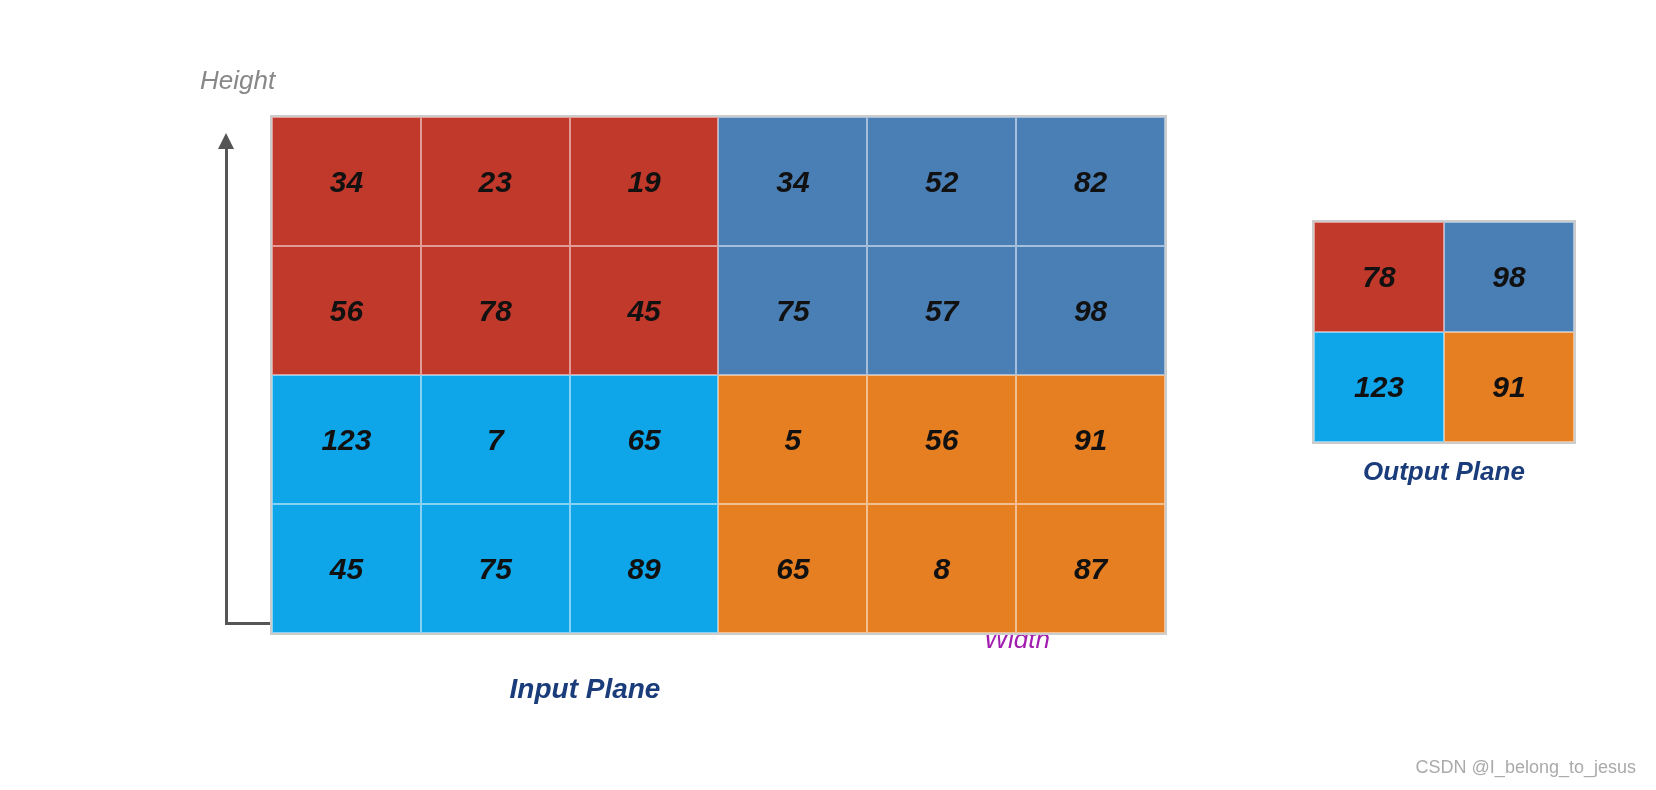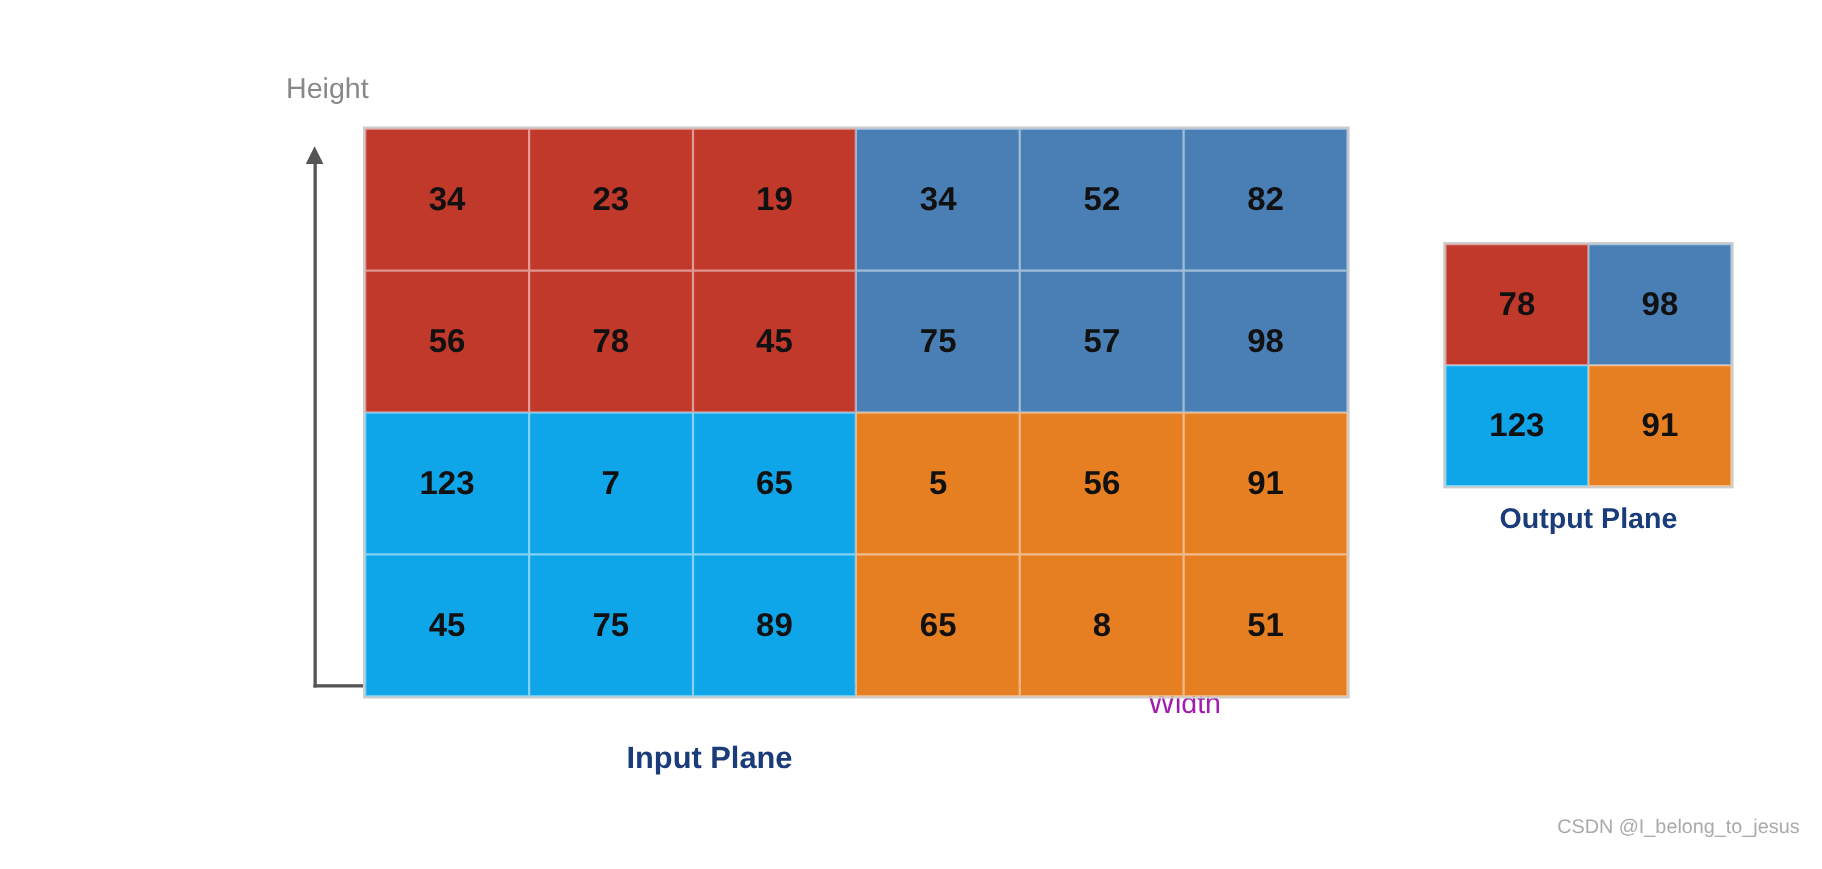--- a/index.html
+++ b/index.html
@@ -13,21 +13,22 @@
     }
 
     .main-container {
       position: absolute;
       top: 0; left: 0;
       width: 1656px;
       height: 790px;
       display: flex;
       align-items: center;
       justify-content: flex-start;
-      padding-left: 120px;
+      padding-left: 60px;
+      font-style: italic;
     }
 
     
     .left-section {
       position: relative;
       width: 1050px;
       height: 720px;
       display: flex;
       flex-direction: column;
       align-items: center;
@@ -159,21 +160,21 @@
 
     .output-plane-label {
       margin-top: 12px;
       color: #1a3c7a;
       font-size: 26px;
       font-weight: bold;
     }
 
     .watermark {
       position: absolute;
-      bottom: 28px;
+      bottom: 12px;
       right: 20px;
       color: #aaa;
       font-size: 18px;
     }
   </style>
 </head>
 <body>
 
 <div class="main-container">
 
@@ -206,21 +207,21 @@
           <div class="cell cell-green">7</div>
           <div class="cell cell-green">65</div>
           <div class="cell cell-orange">5</div>
           <div class="cell cell-orange">56</div>
           <div class="cell cell-orange">91</div>
           <div class="cell cell-green">45</div>
           <div class="cell cell-green">75</div>
           <div class="cell cell-green">89</div>
           <div class="cell cell-orange">65</div>
           <div class="cell cell-orange">8</div>
-          <div class="cell cell-orange">51</div>
+          <div class="cell cell-orange">87</div>
         </div>
     </div>
 
     <span class="input-plane-label">Input Plane</span>
   </div>
 
   <div class="right-section">
     <div class="output-grid" id="output-grid">
 
     <div class="cell cell-red">78</div>

